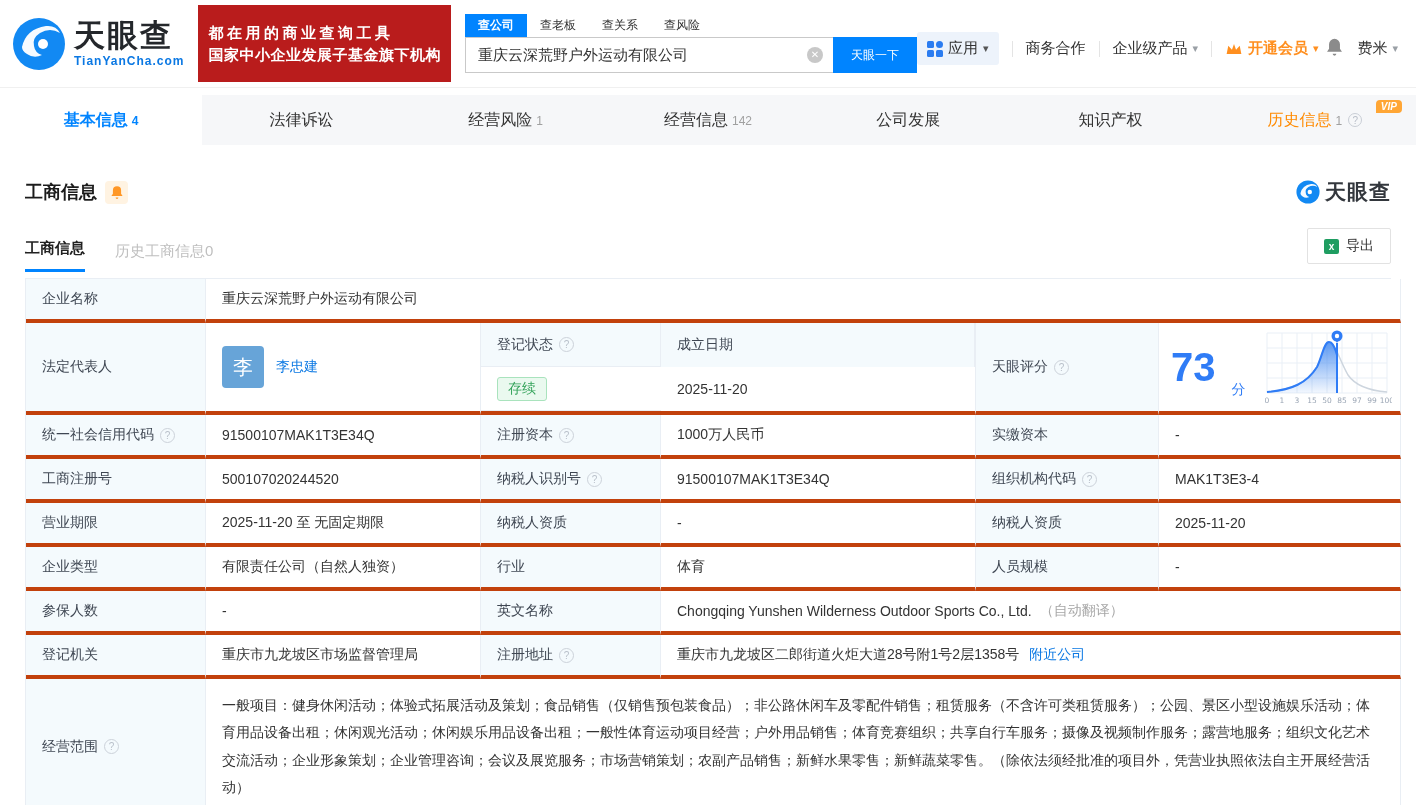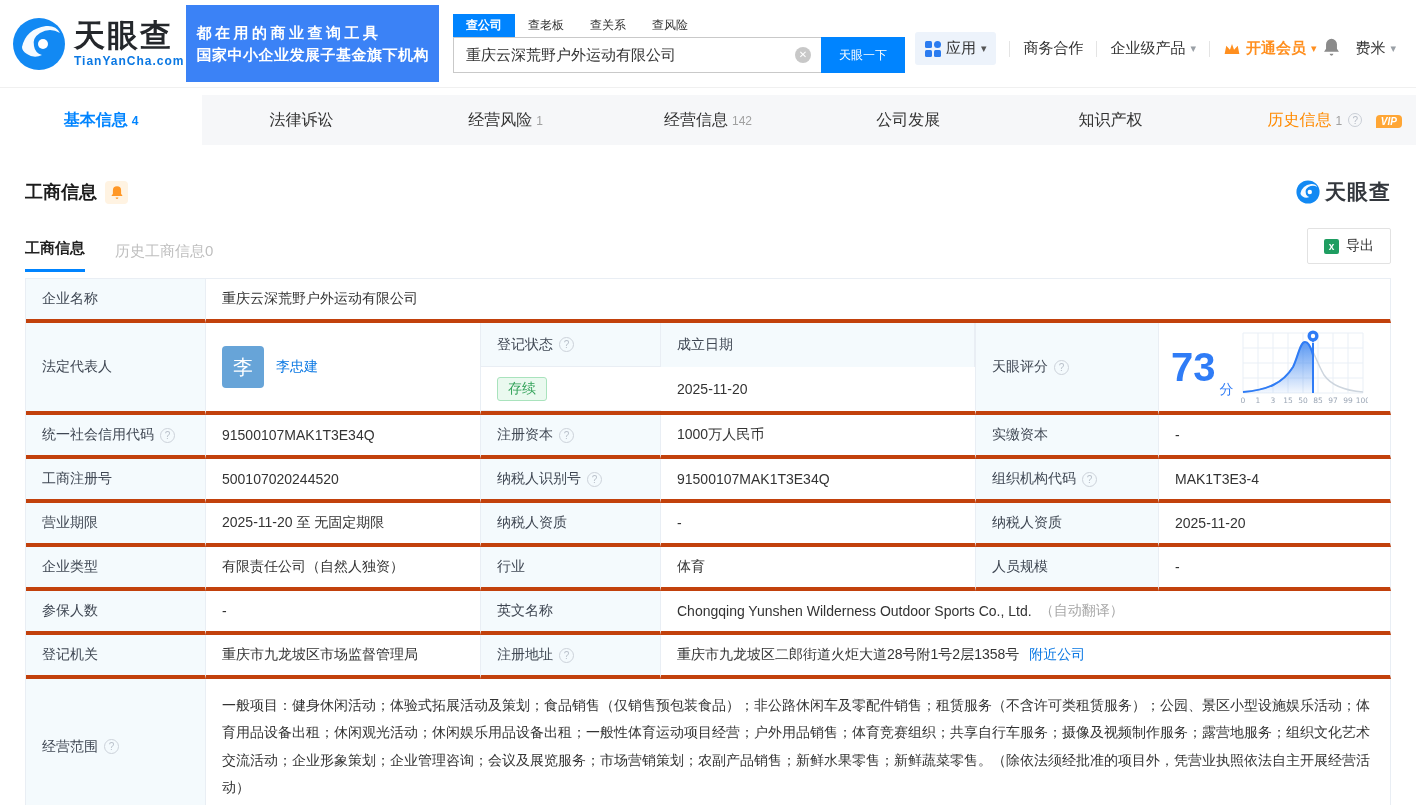--- a/index.html
+++ b/index.html
@@ -8,21 +8,21 @@
     font-family:"Liberation Sans","DejaVu Sans",sans-serif;
     color:#333; background:#fff; font-size:14px;
   }
   
   .topbar { height:88px; display:flex; align-items:center; padding:0 20px 0 12px; border-bottom:1px solid #f0f0f0; }
   .logo-wrap { display:flex; align-items:center; }
   .logo-icon { width:54px; height:54px; }
   .logo-txt { margin-left:8px; }
   .logo-name { font-size:31px; font-weight:bold; color:#24272b; letter-spacing:2px; line-height:1; }
   .logo-domain { font-size:12px; color:#0b78e3; font-weight:bold; letter-spacing:1px; margin-top:3px; }
-  .slogan { margin-left:2px; background:#3b82f6; color:#fff; padding:17px 10px; font-weight:bold; font-size:15px; line-height:1.45; white-space:nowrap; }
+  .slogan { margin-left:14px; background:#b91c1c; color:#fff; padding:17px 10px; font-weight:bold; font-size:15px; line-height:1.45; white-space:nowrap; }
   .slogan .l1 { letter-spacing:3.5px; }
   .slogan .l2 { letter-spacing:0.5px; }
   .search-block { margin-left:14px; }
   .search-tabs { display:flex; font-size:12px; }
   .search-tab { padding:3px 13px; color:#333; cursor:pointer; }
   .search-tab.active { background:#0084ff; color:#fff; font-weight:bold; }
   .search-bar { display:flex; }
   .input-wrap { position:relative; }
   .search-input { width:368px; height:36px; border:1px solid #c9c9c9; border-right:none; padding:0 34px 0 12px; font-size:15px; color:#333; outline:none; font-family:inherit; }
   .clear-ic { position:absolute; right:10px; top:10px; width:16px; height:16px; border-radius:50%; background:#c8c8c8; color:#fff; font-size:10px; line-height:16px; text-align:center; cursor:pointer; }
@@ -40,21 +40,21 @@
   .vip-link { color:#ff8f1f; font-weight:bold; }
   .bell-nav { margin:0 14px 0 6px; cursor:pointer; }
   
   .main-tabs { margin-top:7px; height:50px; background:#f6f7f9; display:flex; }
   .main-tab { flex:1; display:flex; align-items:center; justify-content:center; gap:4px; font-size:16px; color:#333; cursor:pointer; position:relative; }
   .main-tab.active { background:#fff; color:#0084ff; font-weight:bold; }
   .tab-count { font-size:12px; color:#a0a0a0; margin-top:2px; }
   .main-tab.active .tab-count { color:#0084ff; }
   .main-tab.history { color:#ff8a00; }
   .tab-q { width:14px; height:14px; border:1px solid #c9ced6; border-radius:50%; color:#b8bec8; font-size:10px; line-height:13px; text-align:center; margin-left:2px; }
-  .vip-badge { position:absolute; top:20px; margin-left:148px; background:#ffa635; color:#fff; font-size:10px; font-weight:bold; font-style:italic; padding:1px 5px; border-radius:4px 4px 4px 0; }
+  .vip-badge { position:absolute; top:5px; margin-left:148px; background:#ffa635; color:#fff; font-size:10px; font-weight:bold; font-style:italic; padding:1px 5px; border-radius:4px 4px 4px 0; }
   
   .content { padding:0 25px; }
   .section-head { display:flex; align-items:center; margin-top:33px; }
   .section-title { font-size:18px; font-weight:bold; color:#1b1b1b; }
   .bell-badge { width:23px; height:23px; background:#fff3e2; border-radius:4px; margin-left:8px; display:flex; align-items:center; justify-content:center; cursor:pointer; }
   .watermark { margin-left:auto; display:flex; align-items:center; gap:5px; }
   .wm-name { font-size:21px; font-weight:bold; color:#33373d; letter-spacing:1px; }
   .subtab-row { display:flex; align-items:flex-end; margin-top:22px; }
   .subtab { font-size:15px; margin-right:30px; padding-bottom:11px; cursor:pointer; }
   .subtab.active { color:#222; font-weight:bold; border-bottom:3px solid #0084ff; }
@@ -72,21 +72,21 @@
   .nested { padding:0; align-items:stretch; }
   .inner { display:grid; grid-template-columns:180px 1fr; grid-template-rows:44px 44px; width:100%; }
   .icell { padding:10px 16px; display:flex; align-items:center; font-size:14px; }
   .ilbl { background:#f4fafd; color:#3f4753; gap:6px; border-right:1px solid #e9eef4; border-bottom:1px solid #e9eef4; }
   .ival { border-bottom:1px solid #e9eef4; }
   .b0 { border-bottom:none; }
   .avatar { width:42px; height:42px; background:#67a4d8; border-radius:4px; color:#fff; font-size:20px; display:flex; align-items:center; justify-content:center; flex:none; }
   .link { color:#0b78e3; cursor:pointer; }
   .rep-name { margin-left:12px; }
   .badge-ok { background:#eaf9ef; color:#36a45c; border:1px solid #a9e3bd; border-radius:3px; padding:2px 10px; font-size:14px; }
-  .score-cell { padding:6px 8px 6px 12px; gap:4px; }
+  .score-cell { padding:6px 8px 6px 12px; gap:16px; }
   .score-num { font-size:40px; font-weight:bold; color:#2f7cf6; line-height:1; }
   .score-unit { font-size:14px; color:#2f7cf6; align-self:flex-end; margin-bottom:6px; }
   .note { color:#a7a7a7; margin-left:8px; }
   .addr-link { margin-left:10px; white-space:nowrap; }
   .scope-val { line-height:1.95; display:block; padding:13px 16px; }
   .excel-ic { width:15px; height:15px; background:#1f9d61; border-radius:2px; color:#fff; font-size:10px; font-weight:bold; line-height:15px; text-align:center; }
 </style>
 </head>
 <body>
 

